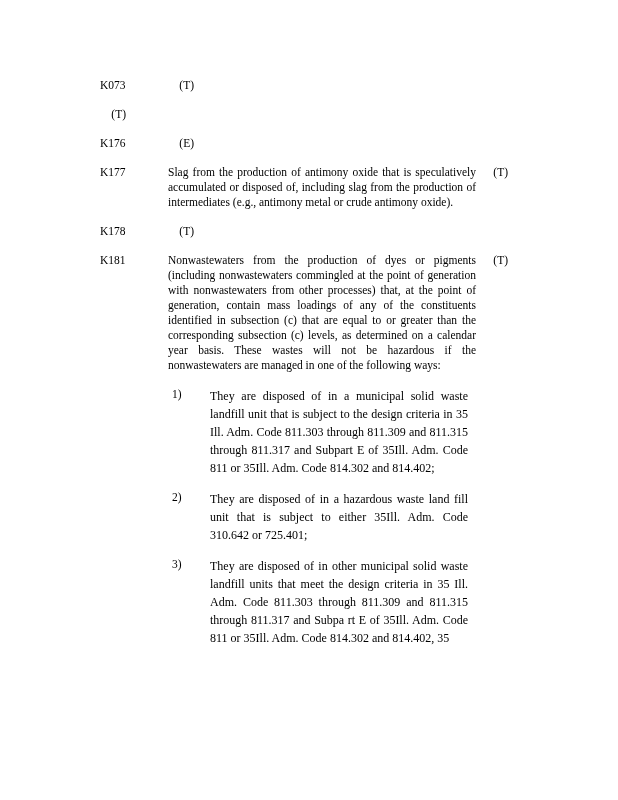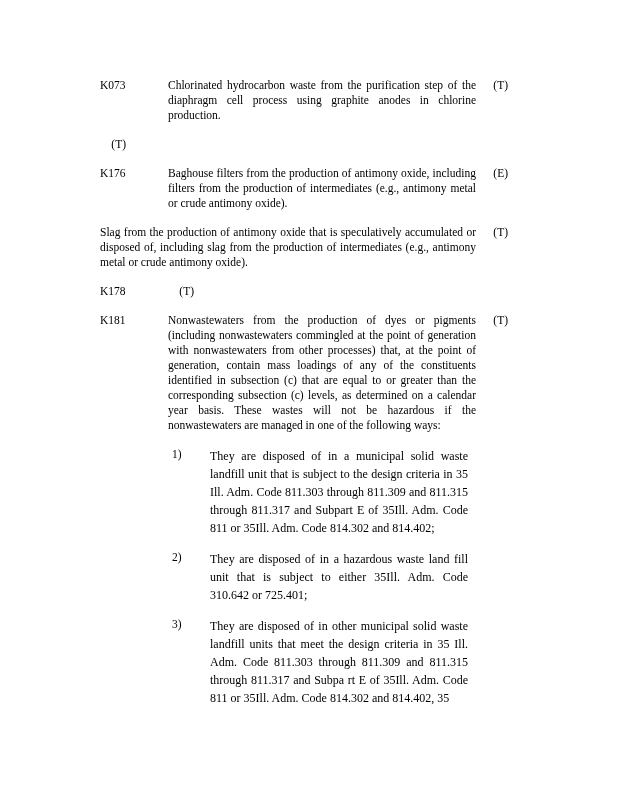--- a/index.html
+++ b/index.html
@@ -72,35 +72,34 @@
     padding-right: 14px;
   }
 </style>
 </head>
 <body>
 
 <div class="page">
 
   <div class="entry">
     <div class="code-col">K073</div>
-    <div class="body-col">Chlorinated hydrocarbon waste from the purification step of the diaphragm cell process using graphite anodes in chlorine production.</div>
     <div class="flag-col">(T)</div>
   </div>
 
   <div class="entry">
     <div class="flag-col">(T)</div>
   </div>
 
   <div class="entry">
     <div class="code-col">K176</div>
-    <div class="body-col">Baghouse filters from the production of antimony oxide, including filters from the production of intermediates (e.g., antimony metal or crude antimony oxide).</div>
     <div class="flag-col">(E)</div>
   </div>
 
   <div class="entry">
+    <div class="code-col">K177</div>
     <div class="body-col">Slag from the production of antimony oxide that is speculatively accumulated or disposed of, including slag from the production of intermediates (e.g., antimony metal or crude antimony oxide).</div>
     <div class="flag-col">(T)</div>
   </div>
 
   <div class="entry">
     <div class="code-col">K178</div>
     <div class="flag-col">(T)</div>
   </div>
 
   <div class="entry">

